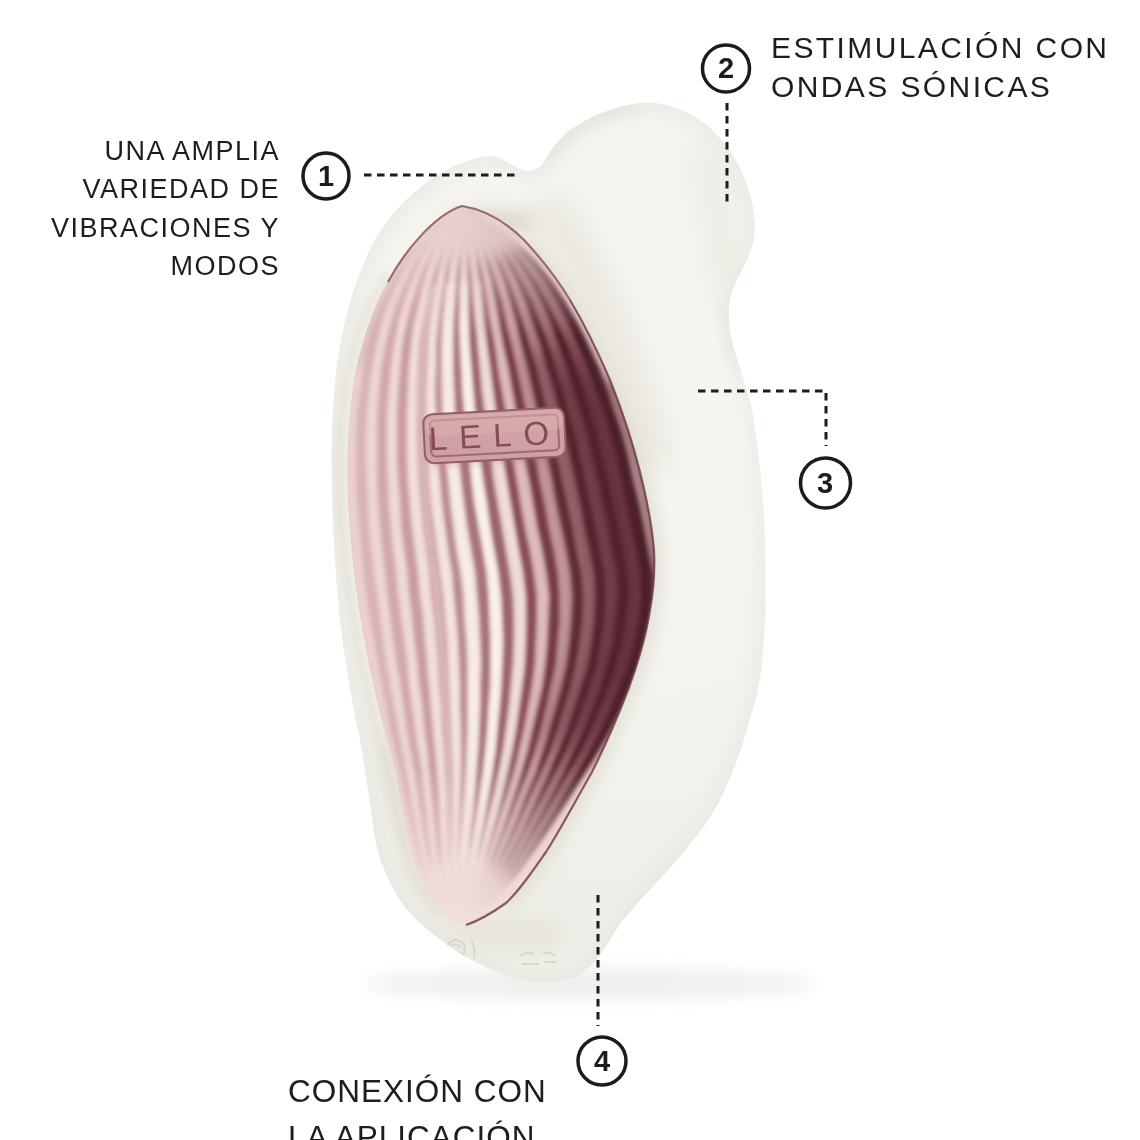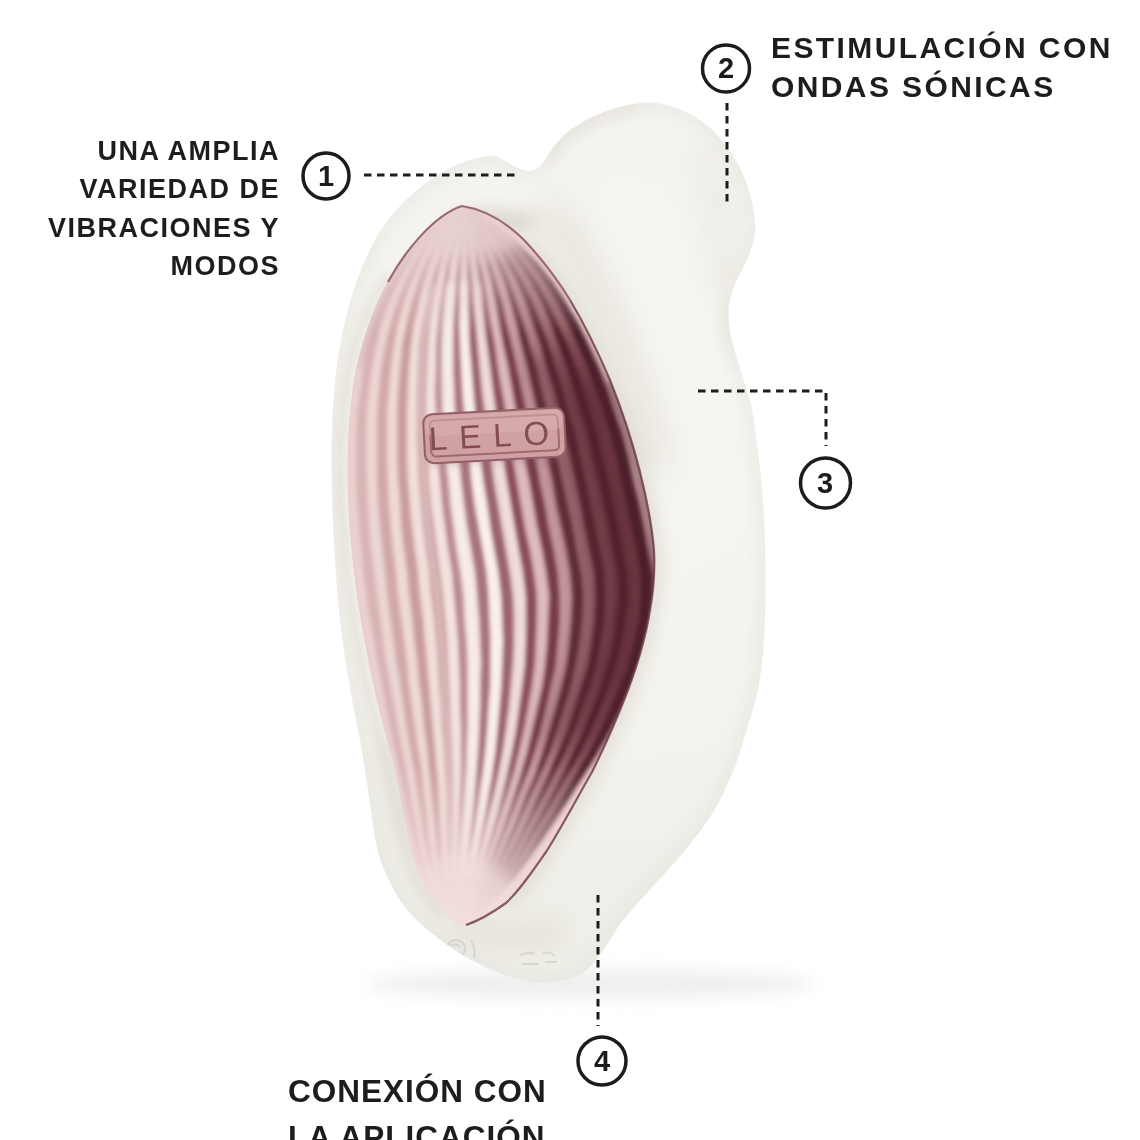--- a/index.html
+++ b/index.html
@@ -1,17 +1,17 @@
 <!DOCTYPE html>
 <html><head><meta charset="utf-8">
 <style>
   html,body { margin:0; padding:0; background:#ffffff; }
   .stage { position:relative; width:1140px; height:1140px; overflow:hidden;
            font-family:"Liberation Sans", sans-serif; -webkit-font-smoothing:antialiased; }
-  .lbl { position:absolute; color:#1d1d1b; font-weight:bold; }
+  .lbl { position:absolute; color:#1d1d1b; font-weight:normal; }
   svg { position:absolute; left:0; top:0; }
 </style></head>
 <body>
 <div class="stage">
 <svg width="1140" height="1140" viewBox="0 0 1140 1140" xmlns="http://www.w3.org/2000/svg">
 <defs>
   <clipPath id="panelclip">
           <path d="M462 206 C434 215 412 244 396 268 C376 298 362 338 354 380 C348 420 347 455 348 495 C350 545 356 598 366 648 C374 692 384 730 395 768 C400 795 407 835 416 866 C424 888 436 904 450 917 C456 922 461 925 466 925 C478 921 492 913 506 903 C520 890 532 872 546 852 C560 830 576 800 592 772 C606 744 618 716 628 690 C638 663 646 636 650 610 C654 588 655 570 654 550 C652 525 647 500 640 472 C632 440 622 410 610 380 C598 352 585 325 570 300 C556 277 540 257 524 240 C508 224 488 210 462 206 Z"></path>
         </clipPath>
   <clipPath id="bodyclip">

